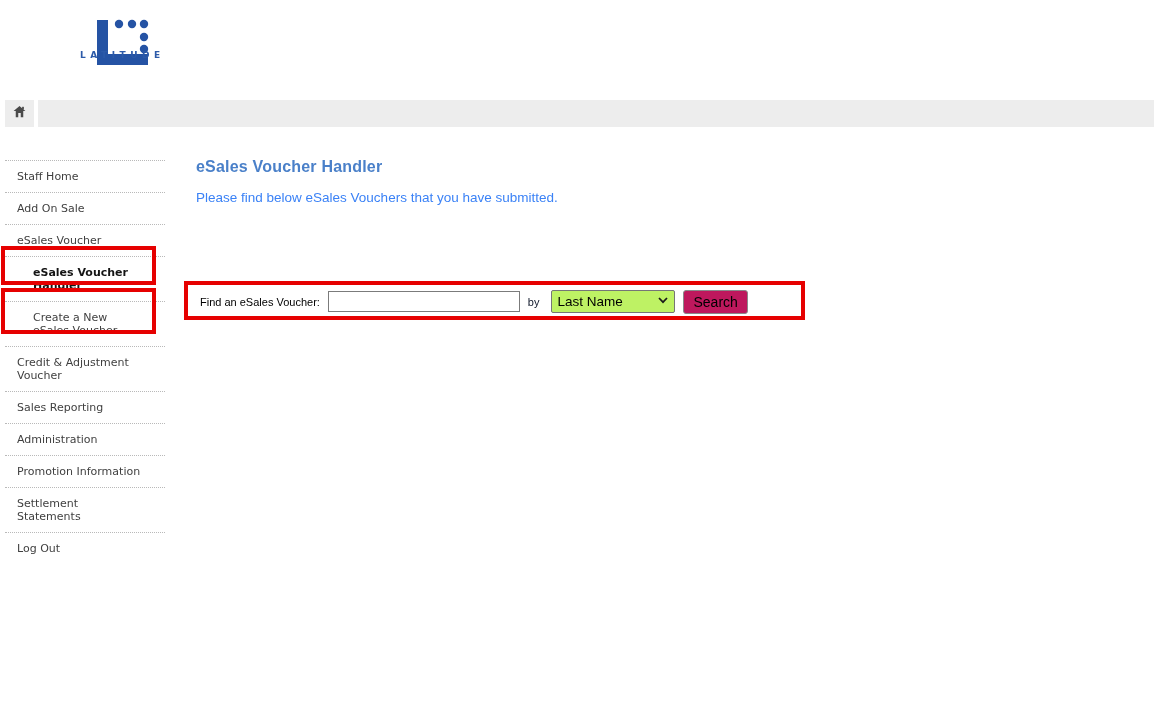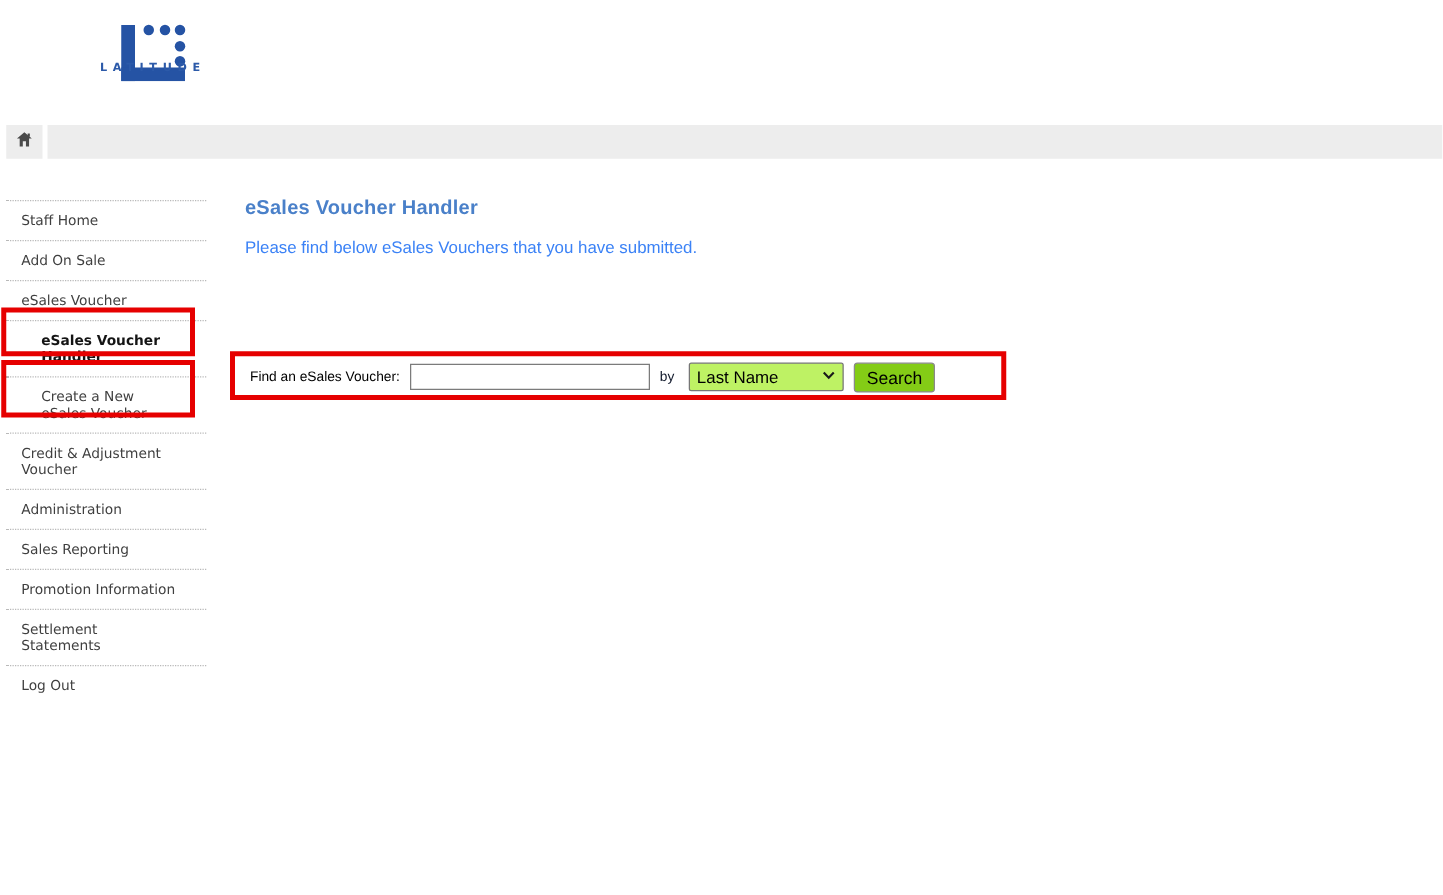--- a/index.html
+++ b/index.html
@@ -32,21 +32,21 @@
 
   .search-row { position: absolute; left: 200px; top: 288px; height: 27px;
                 display: flex; align-items: center; }
   .search-label { font-size: 11px; color: #000000; margin-right: 8px; white-space: nowrap; }
   .search-input { width: 192px; height: 21px; border: 1px solid #7b7b7b; background: #ffffff;
                   font-size: 13px; padding: 0 4px; outline: none; margin-right: 8px; }
   .by-label { font-size: 11px; color: #0f172a; margin-right: 12px; }
   .fake-select { width: 124px; height: 23px; border: 1px solid #767676; border-radius: 2px;
                  background: #bef264; display: flex; align-items: center; justify-content: space-between;
                  padding: 0 5px 0 5px; font-size: 13.5px; color: #000000; cursor: pointer; margin-right: 8px; }
-  .search-btn { height: 24px; padding: 0 9px; background: #84cc16; border: 1px solid #8a8a8a;
+  .search-btn { height: 24px; padding: 0 9px; background: #be185d; border: 1px solid #8a8a8a;
                 border-radius: 3px; font-family: "Liberation Sans", sans-serif; font-size: 14px;
                 color: #000000; cursor: pointer; }
 
   
   .anno { position: absolute; border: 4px solid #e60000; background: transparent; pointer-events: none; z-index: 5; }
   .anno-1 { left: 1px;   top: 246px; width: 155px; height: 39px; }
   .anno-2 { left: 1px;   top: 288px; width: 155px; height: 46px; }
   .anno-3 { left: 184px; top: 281px; width: 621px; height: 39px; }
 </style>
 </head>
@@ -80,22 +80,22 @@
 <div class="sidebar">
     <div class="nav-item lvl0">Staff Home</div>
     <div class="nav-item lvl0">Add On Sale</div>
     <div class="nav-item lvl0">eSales Voucher</div>
     <div class="nav-item lvl1 bold">eSales Voucher
 Handler</div>
     <div class="nav-item lvl1">Create a New
 eSales Voucher</div>
     <div class="nav-item lvl0">Credit &amp; Adjustment
 Voucher</div>
+    <div class="nav-item lvl0">Sales Reporting</div>
     <div class="nav-item lvl0">Administration</div>
-    <div class="nav-item lvl0">Sales Reporting</div>
     <div class="nav-item lvl0">Promotion Information</div>
     <div class="nav-item lvl0">Settlement
 Statements</div>
     <div class="nav-item lvl0">Log Out</div>
   </div>
 
 <div class="page-title">eSales Voucher Handler</div>
 <div class="intro-text">Please find below eSales Vouchers that you have submitted.</div>
 
 <div class="search-row">

